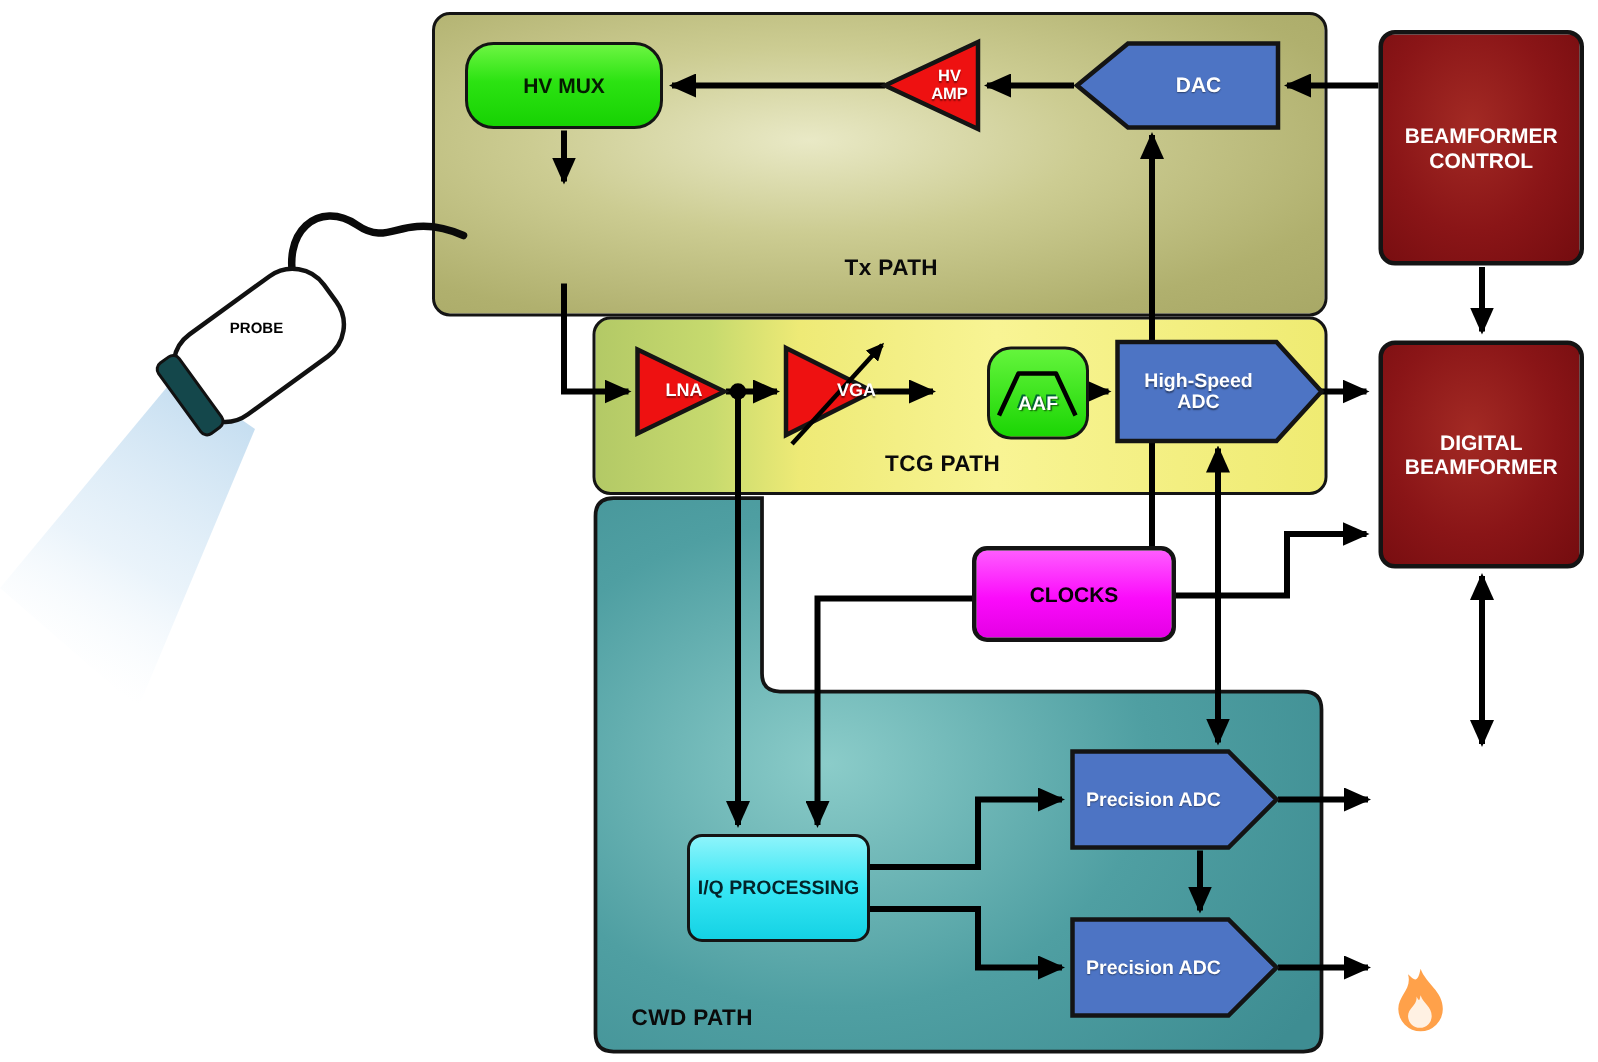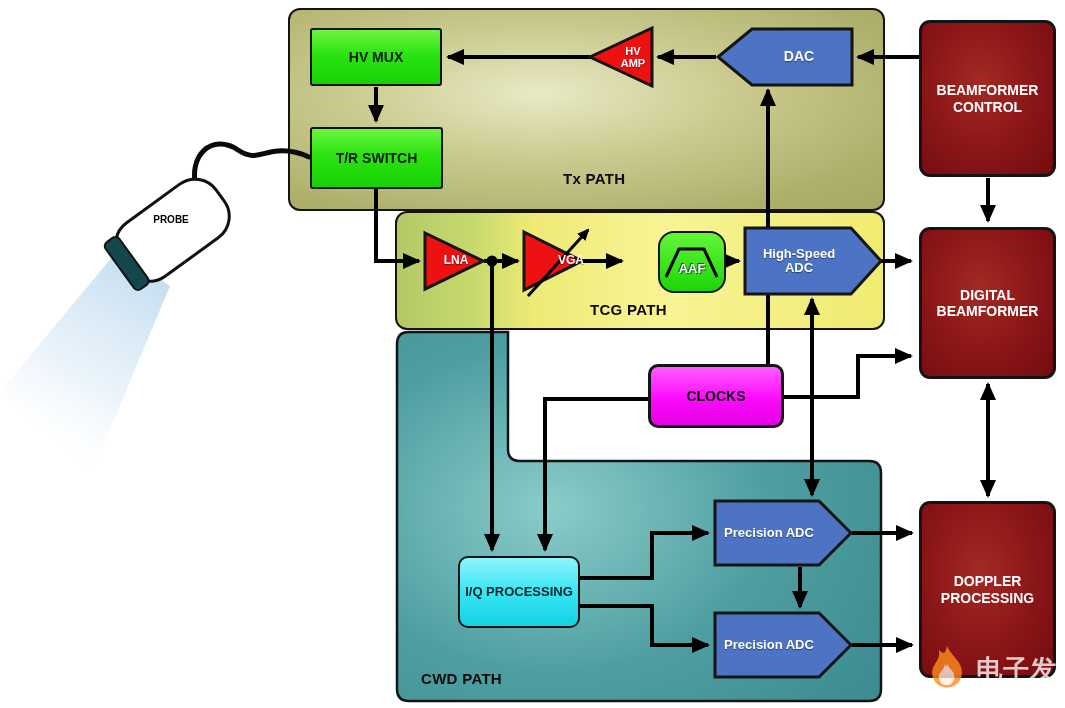--- a/index.html
+++ b/index.html
@@ -15,21 +15,21 @@
     background: linear-gradient(90deg, #b3c966 0%, #c7da6e 16%, #eeea76 28%, #f8f494 55%, #efeb72 100%); }
   #cwd-region-svg { position:absolute; left:395px; top:330px; width:490px; height:374px; z-index:1; }
   .region-label { position:absolute; z-index:2; font-weight:bold; font-size:15px; color:#0a0a0a; letter-spacing:.3px; }
   #tx-label  { left:563px; top:170px; }
   #tcg-label { left:590px; top:301px; }
   #cwd-label { left:421px; top:670px; }
 
   
   .node { position:absolute; box-sizing:border-box; z-index:3; display:flex; align-items:center; justify-content:center;
           text-align:center; font-weight:bold; line-height:1.15; }
-  .rect-node { border:2.5px solid #141414; border-radius:3px; }
+  .rect-node { border:2.5px solid #141414; border-radius:19px; }
   .green  { background:linear-gradient(180deg,#6cf542 0%, #2ce312 45%, #17d203 100%); color:#041c00; }
   .maroon { background:radial-gradient(ellipse at 45% 40%, #a32a24 0%, #8a1517 55%, #740c0f 100%);
             color:#ffffff; border-radius:11px; border-width:3px; font-size:14px; padding:6px; }
   #hv-mux    { left:310px; top:28px;  width:132px; height:58px; font-size:14px; }
   #tr-switch { left:310px; top:127px; width:133px; height:62px; font-size:14px; }
   #clocks    { left:648px; top:364px; width:136px; height:64px; font-size:14px;
                background:linear-gradient(180deg,#ff5cff 0%, #fb0bfb 55%, #e400e4 100%); color:#0a000a;
                border:3px solid #141414; border-radius:10px; }
   #iq-processing { left:458px; top:556px; width:122px; height:72px; font-size:13px;
                background:linear-gradient(180deg,#8df4fb 0%, #37e6f4 50%, #14d2e4 100%); color:#03242a;
@@ -139,37 +139,31 @@
     <path d="M 852,645 L 912,645" fill="none" stroke="#000" stroke-width="4" marker-end="url(#arr)"></path>
 
     <path d="M 988,178 L 988,221" fill="none" stroke="#000" stroke-width="4" marker-end="url(#arr)"></path>
     <path d="M 988,438 L 988,384" fill="none" stroke="#000" stroke-width="4" marker-end="url(#arr)"></path>
     <path d="M 988,438 L 988,496" fill="none" stroke="#000" stroke-width="4" marker-end="url(#arr)"></path>
   </svg>
 
   <div class="node rect-node green" id="hv-mux">
     <span>HV MUX</span>
   </div>
-  <div class="node rect-node green" id="tr-switch">
-    <span>T/R SWITCH</span>
-  </div>
   <div class="node" id="clocks">
     <span>CLOCKS</span>
   </div>
   <div class="node" id="iq-processing">
     <span>I/Q PROCESSING</span>
   </div>
   <div class="node rect-node maroon" id="beamformer-control">
     <span>BEAMFORMER CONTROL</span>
   </div>
   <div class="node rect-node maroon" id="digital-beamformer">
     <span>DIGITAL BEAMFORMER</span>
-  </div>
-  <div class="node rect-node maroon" id="doppler-processing">
-    <span>DOPPLER PROCESSING</span>
   </div>
 
   <div class="shape-node" id="hv-amp">
     <svg width="68" height="64" viewBox="0 0 68 64">
       <polygon points="66,3 66,61 4,32" fill="#ee1111" stroke="#141414" stroke-width="3"></polygon>
     </svg>
     <div class="shape-label" style="left:26px; right:0; top:0; bottom:0; font-size:11px;">HV AMP</div>
   </div>
 
   <div class="shape-node" id="dac">

